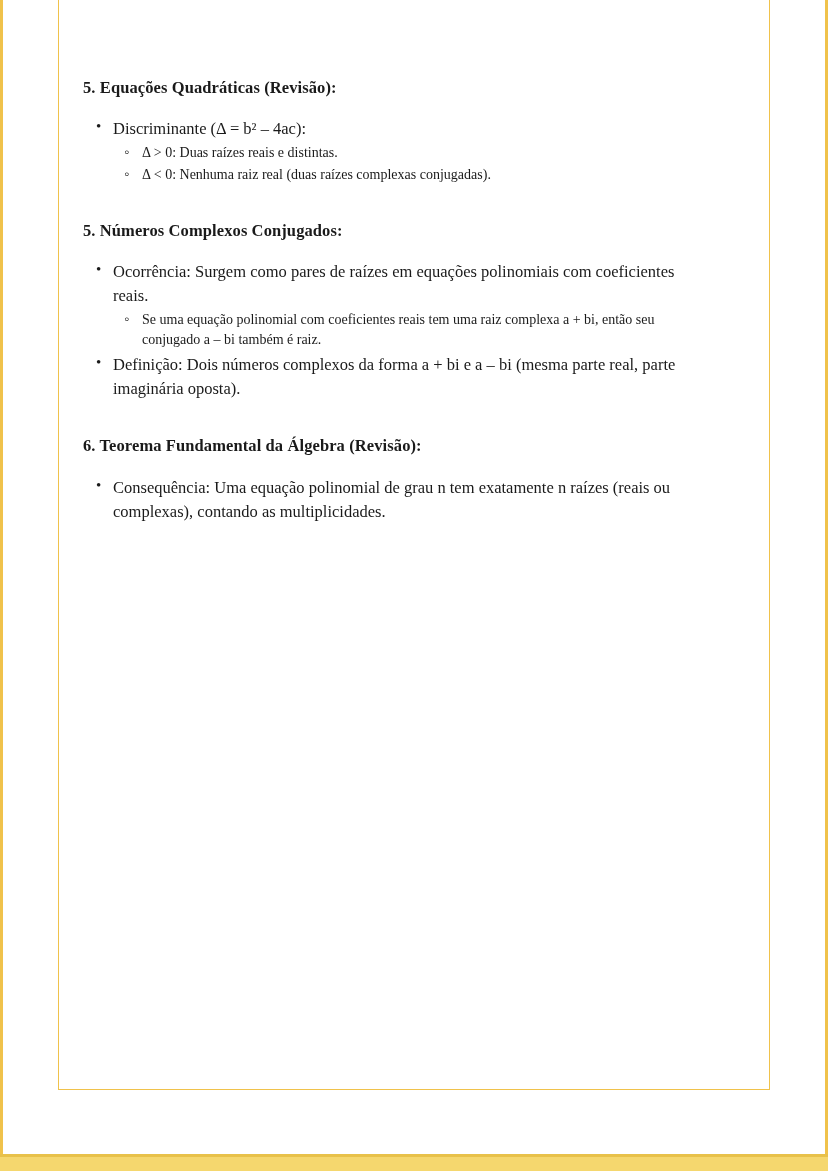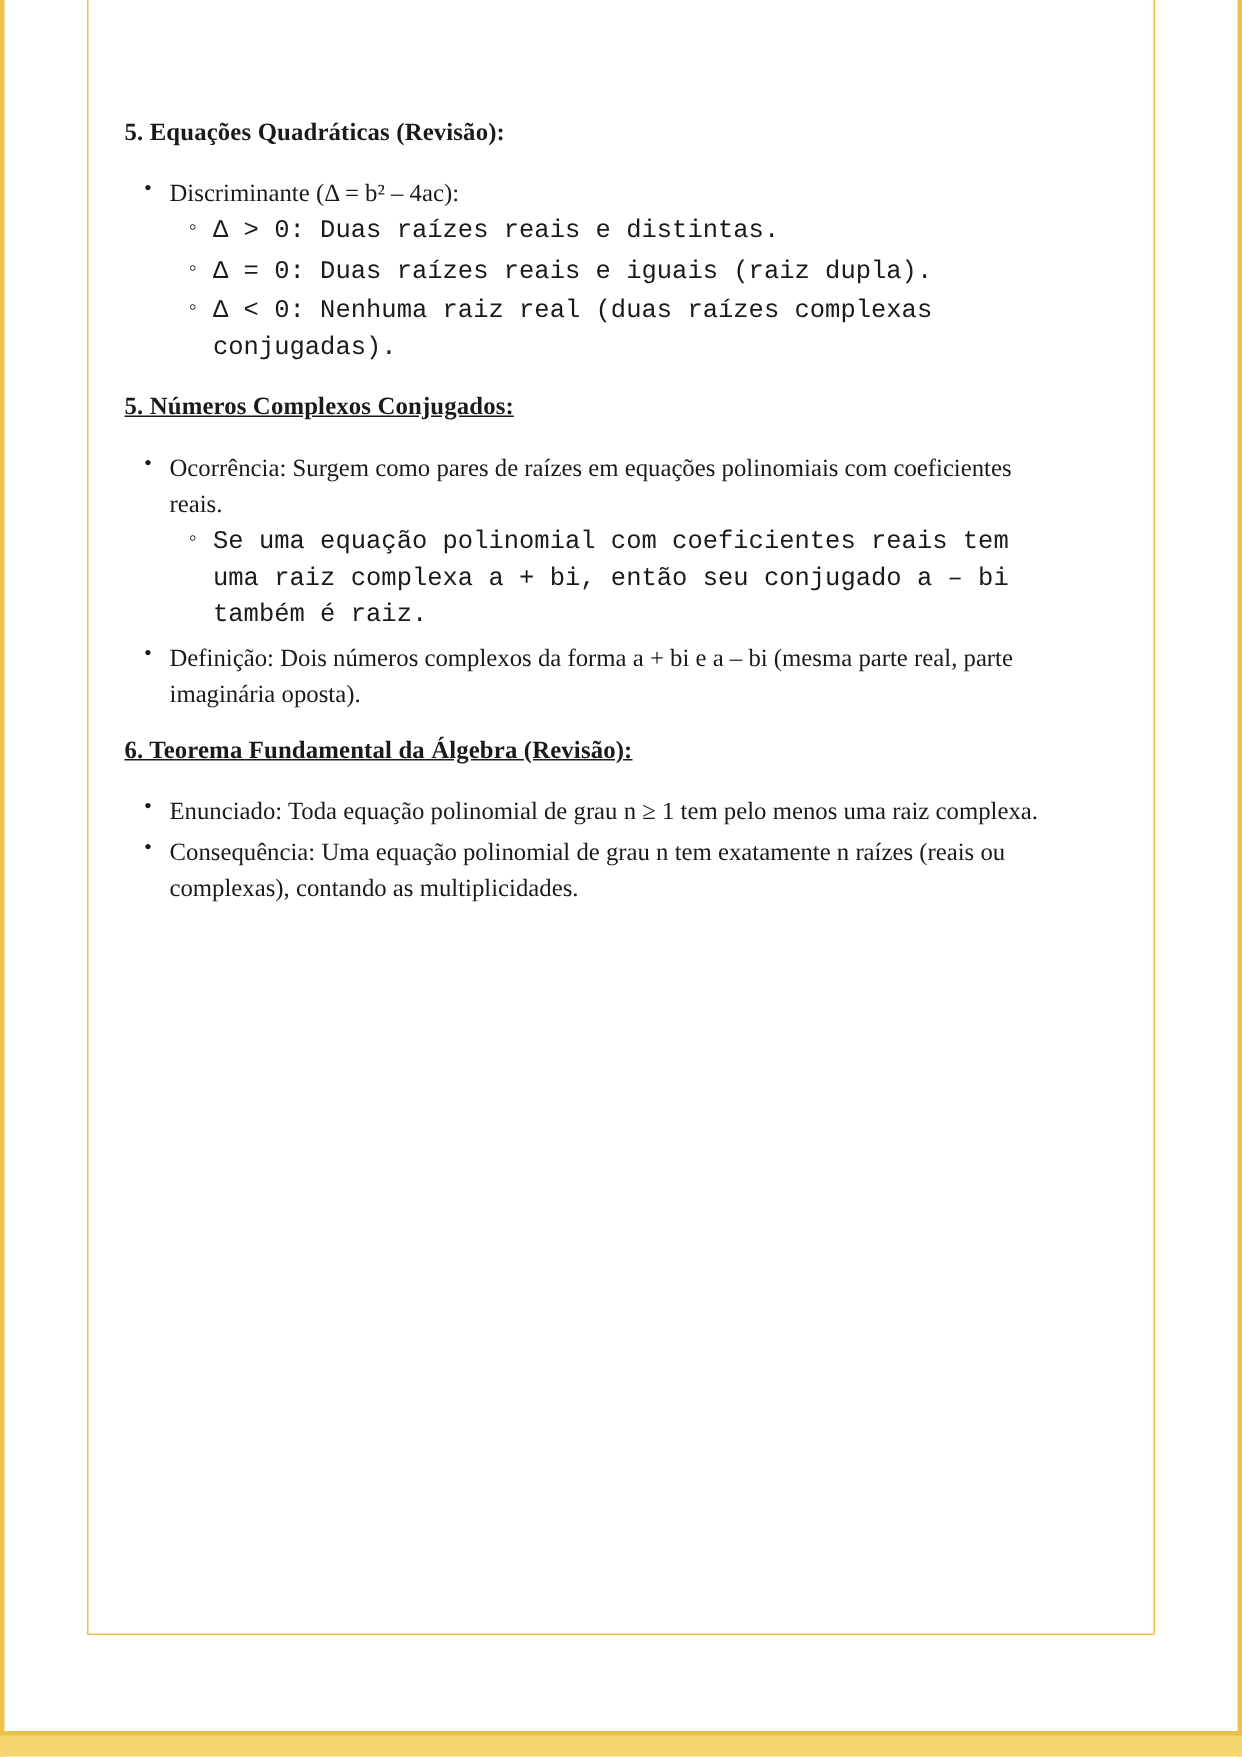--- a/index.html
+++ b/index.html
@@ -55,22 +55,21 @@
   }
 
   h2.section-heading {
     font-size: 16.5px;
     font-weight: bold;
     margin: 0 0 18px 0;
     line-height: 1.35;
     letter-spacing: 0.1px;
   }
   h2.section-heading.spaced {
-    margin-top: 14px;
-    text-decoration: underline;
+    margin-top: 34px;
   }
 
   ul.bullets {
     list-style: none;
     margin: 0;
     padding: 0;
   }
   ul.bullets > li {
     position: relative;
     padding-left: 30px;
@@ -88,23 +87,22 @@
 
   ul.subbullets {
     list-style: none;
     margin: 2px 0 0 0;
     padding: 0;
   }
   ul.subbullets > li {
     position: relative;
     padding-left: 29px;
     margin-bottom: 2px;
-    font-size: 17px;
+    font-size: 14px;
     line-height: 1.45;
-    font-family: Liberation Mono, monospace;
   }
   ul.subbullets > li::before {
     content: "◦";
     position: absolute;
     left: 11px;
     top: -1px;
     font-size: 15px;
   }
 
   .block {
@@ -123,23 +121,20 @@
     <div class="block">
       <h2 class="section-heading">5. Equações Quadráticas (Revisão):</h2>
       <ul class="bullets">
         <li>
           <span>Discriminante (Δ = b² – 4ac):</span>
           <ul class="subbullets">
             <li>
               <span>Δ &gt; 0: Duas raízes reais e distintas.</span>
             </li>
             <li>
-              <span>Δ = 0: Duas raízes reais e iguais (raiz dupla).</span>
-            </li>
-            <li>
               <span>Δ &lt; 0: Nenhuma raiz real (duas raízes complexas conjugadas).</span>
             </li>
           </ul>
         </li>
       </ul>
     </div>
 
     <div class="block">
       <h2 class="section-heading spaced">5. Números Complexos Conjugados:</h2>
       <ul class="bullets">
@@ -154,23 +149,20 @@
         <li>
           <span>Definição: Dois números complexos da forma a + bi e a – bi (mesma parte real, parte imaginária oposta).</span>
         </li>
       </ul>
     </div>
 
     <div class="block">
       <h2 class="section-heading spaced">6. Teorema Fundamental da Álgebra (Revisão):</h2>
       <ul class="bullets">
         <li>
-          <span>Enunciado: Toda equação polinomial de grau n ≥ 1 tem pelo menos uma raiz complexa.</span>
-        </li>
-        <li>
           <span>Consequência: Uma equação polinomial de grau n tem exatamente n raízes (reais ou complexas), contando as multiplicidades.</span>
         </li>
       </ul>
     </div>
 
   </div>
 </div>
 
 <div class="page-bottom-bar"></div>
 

